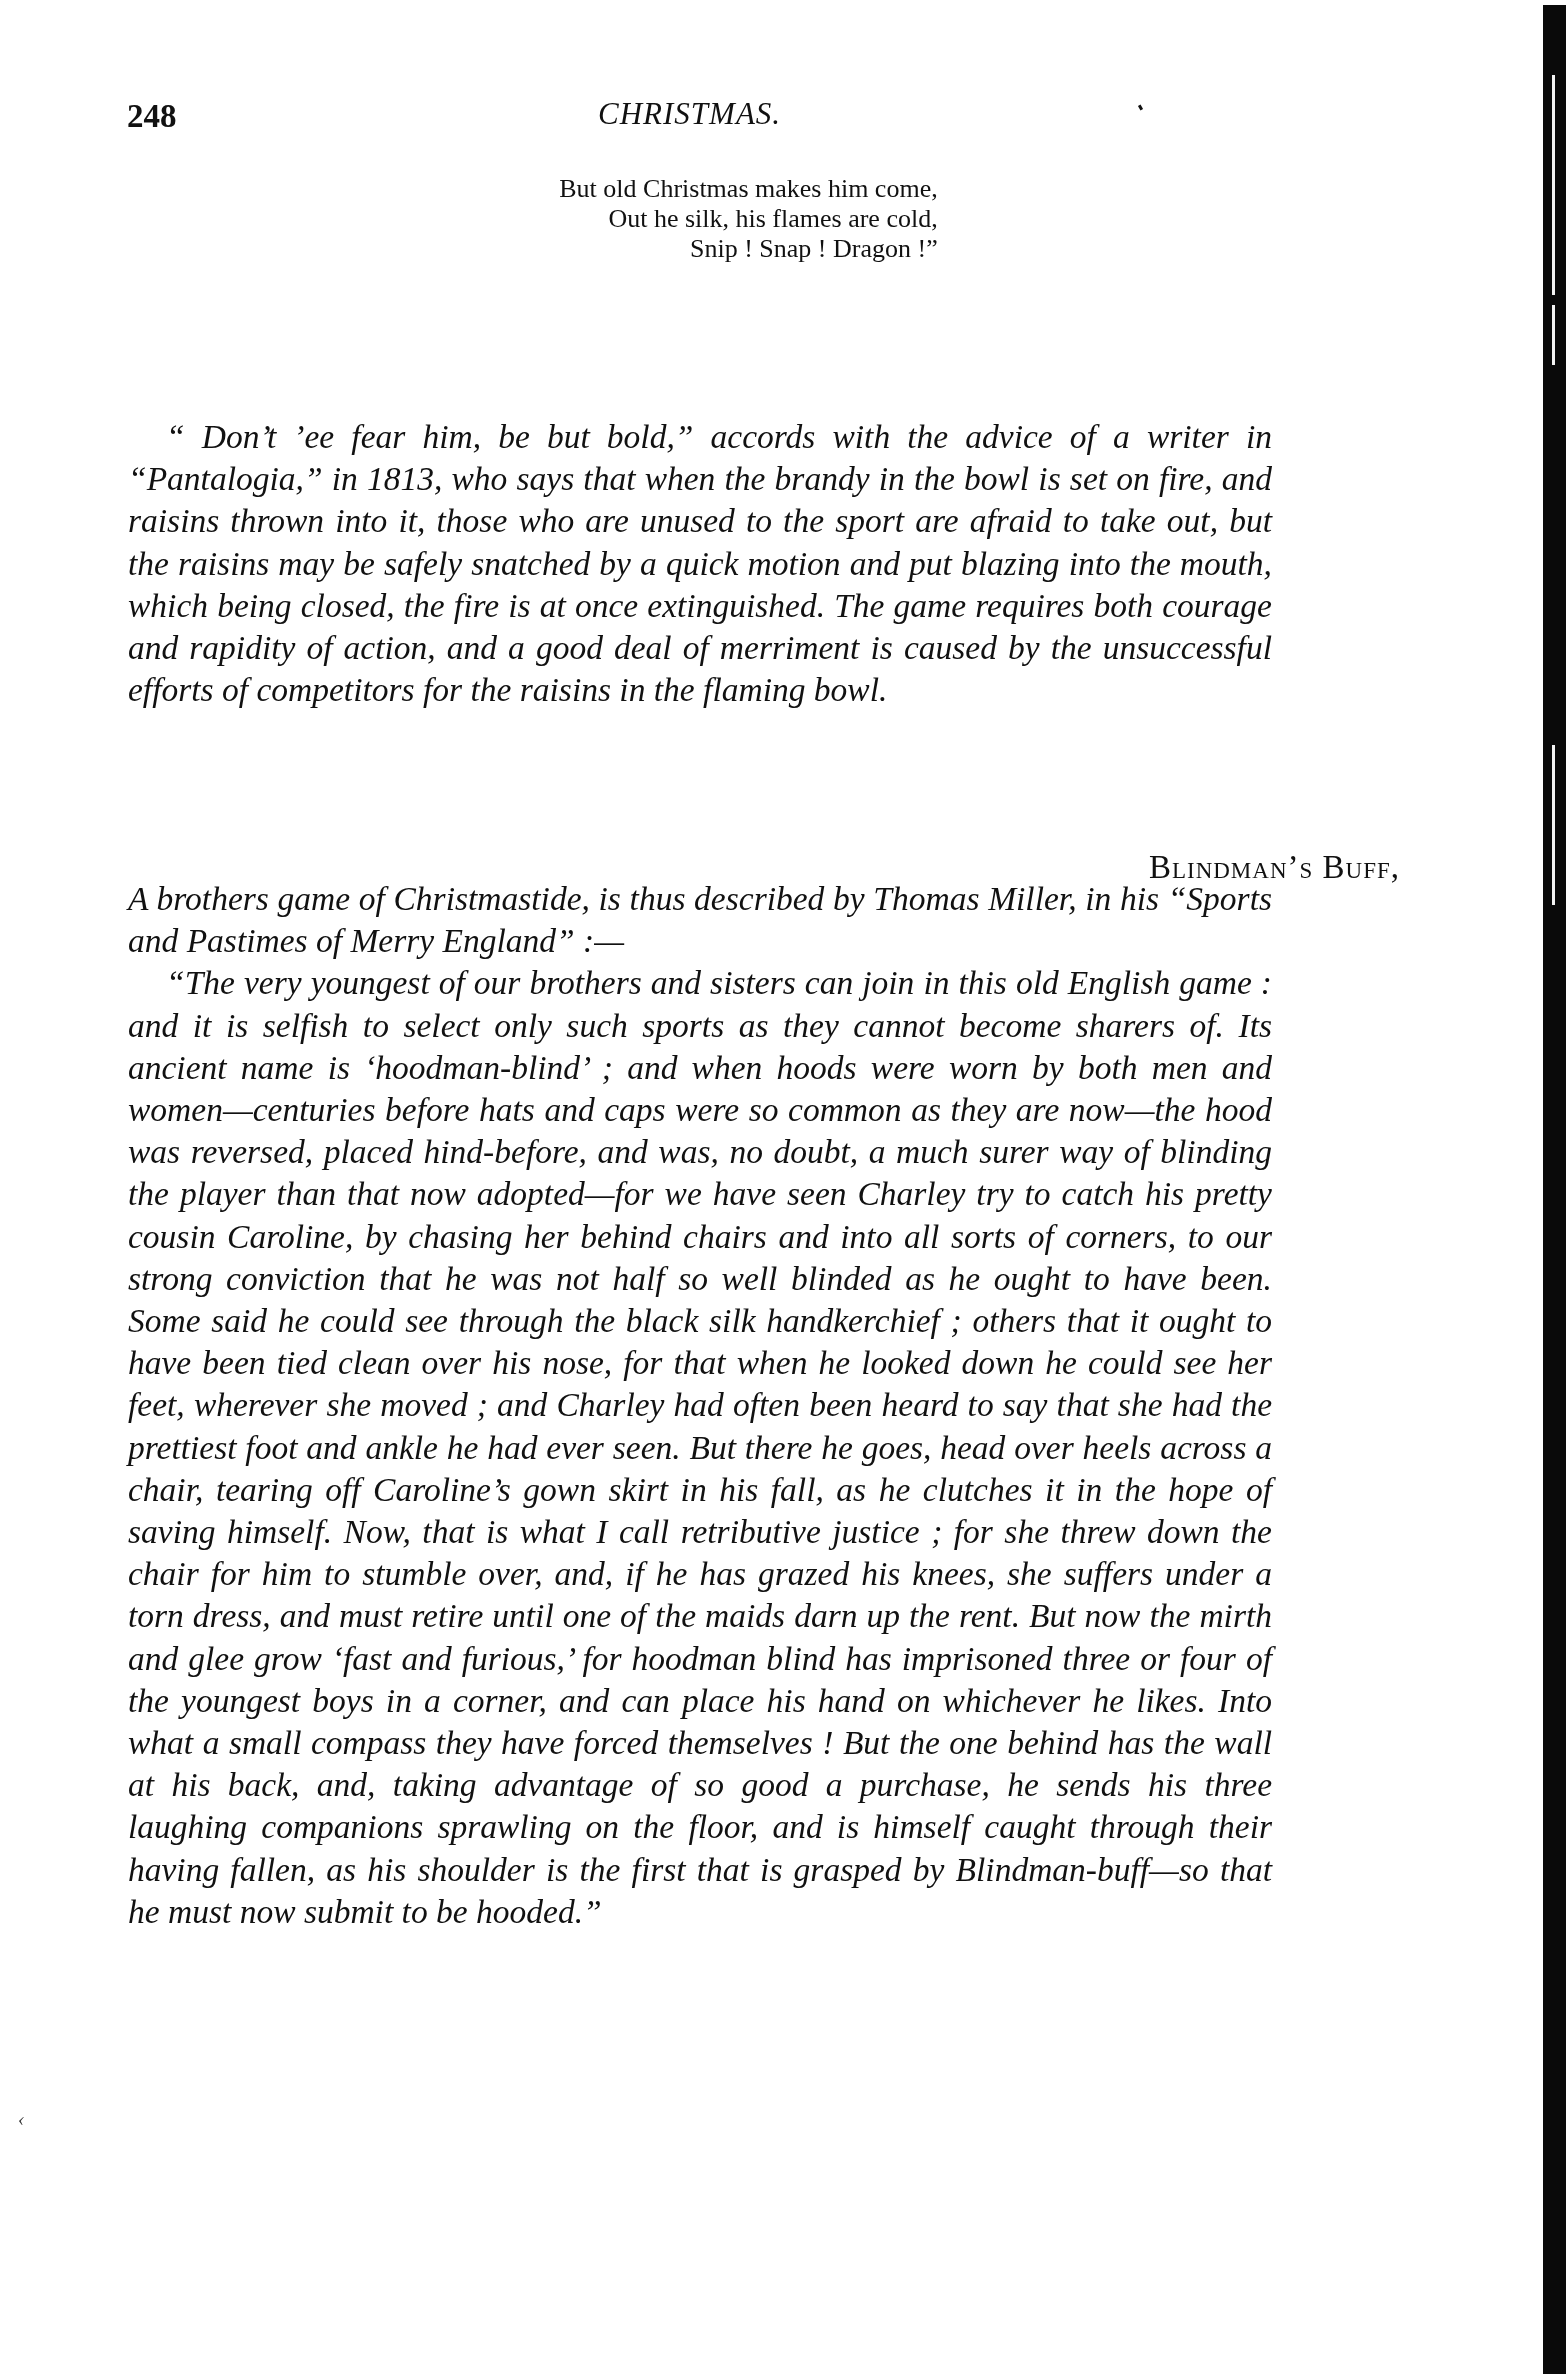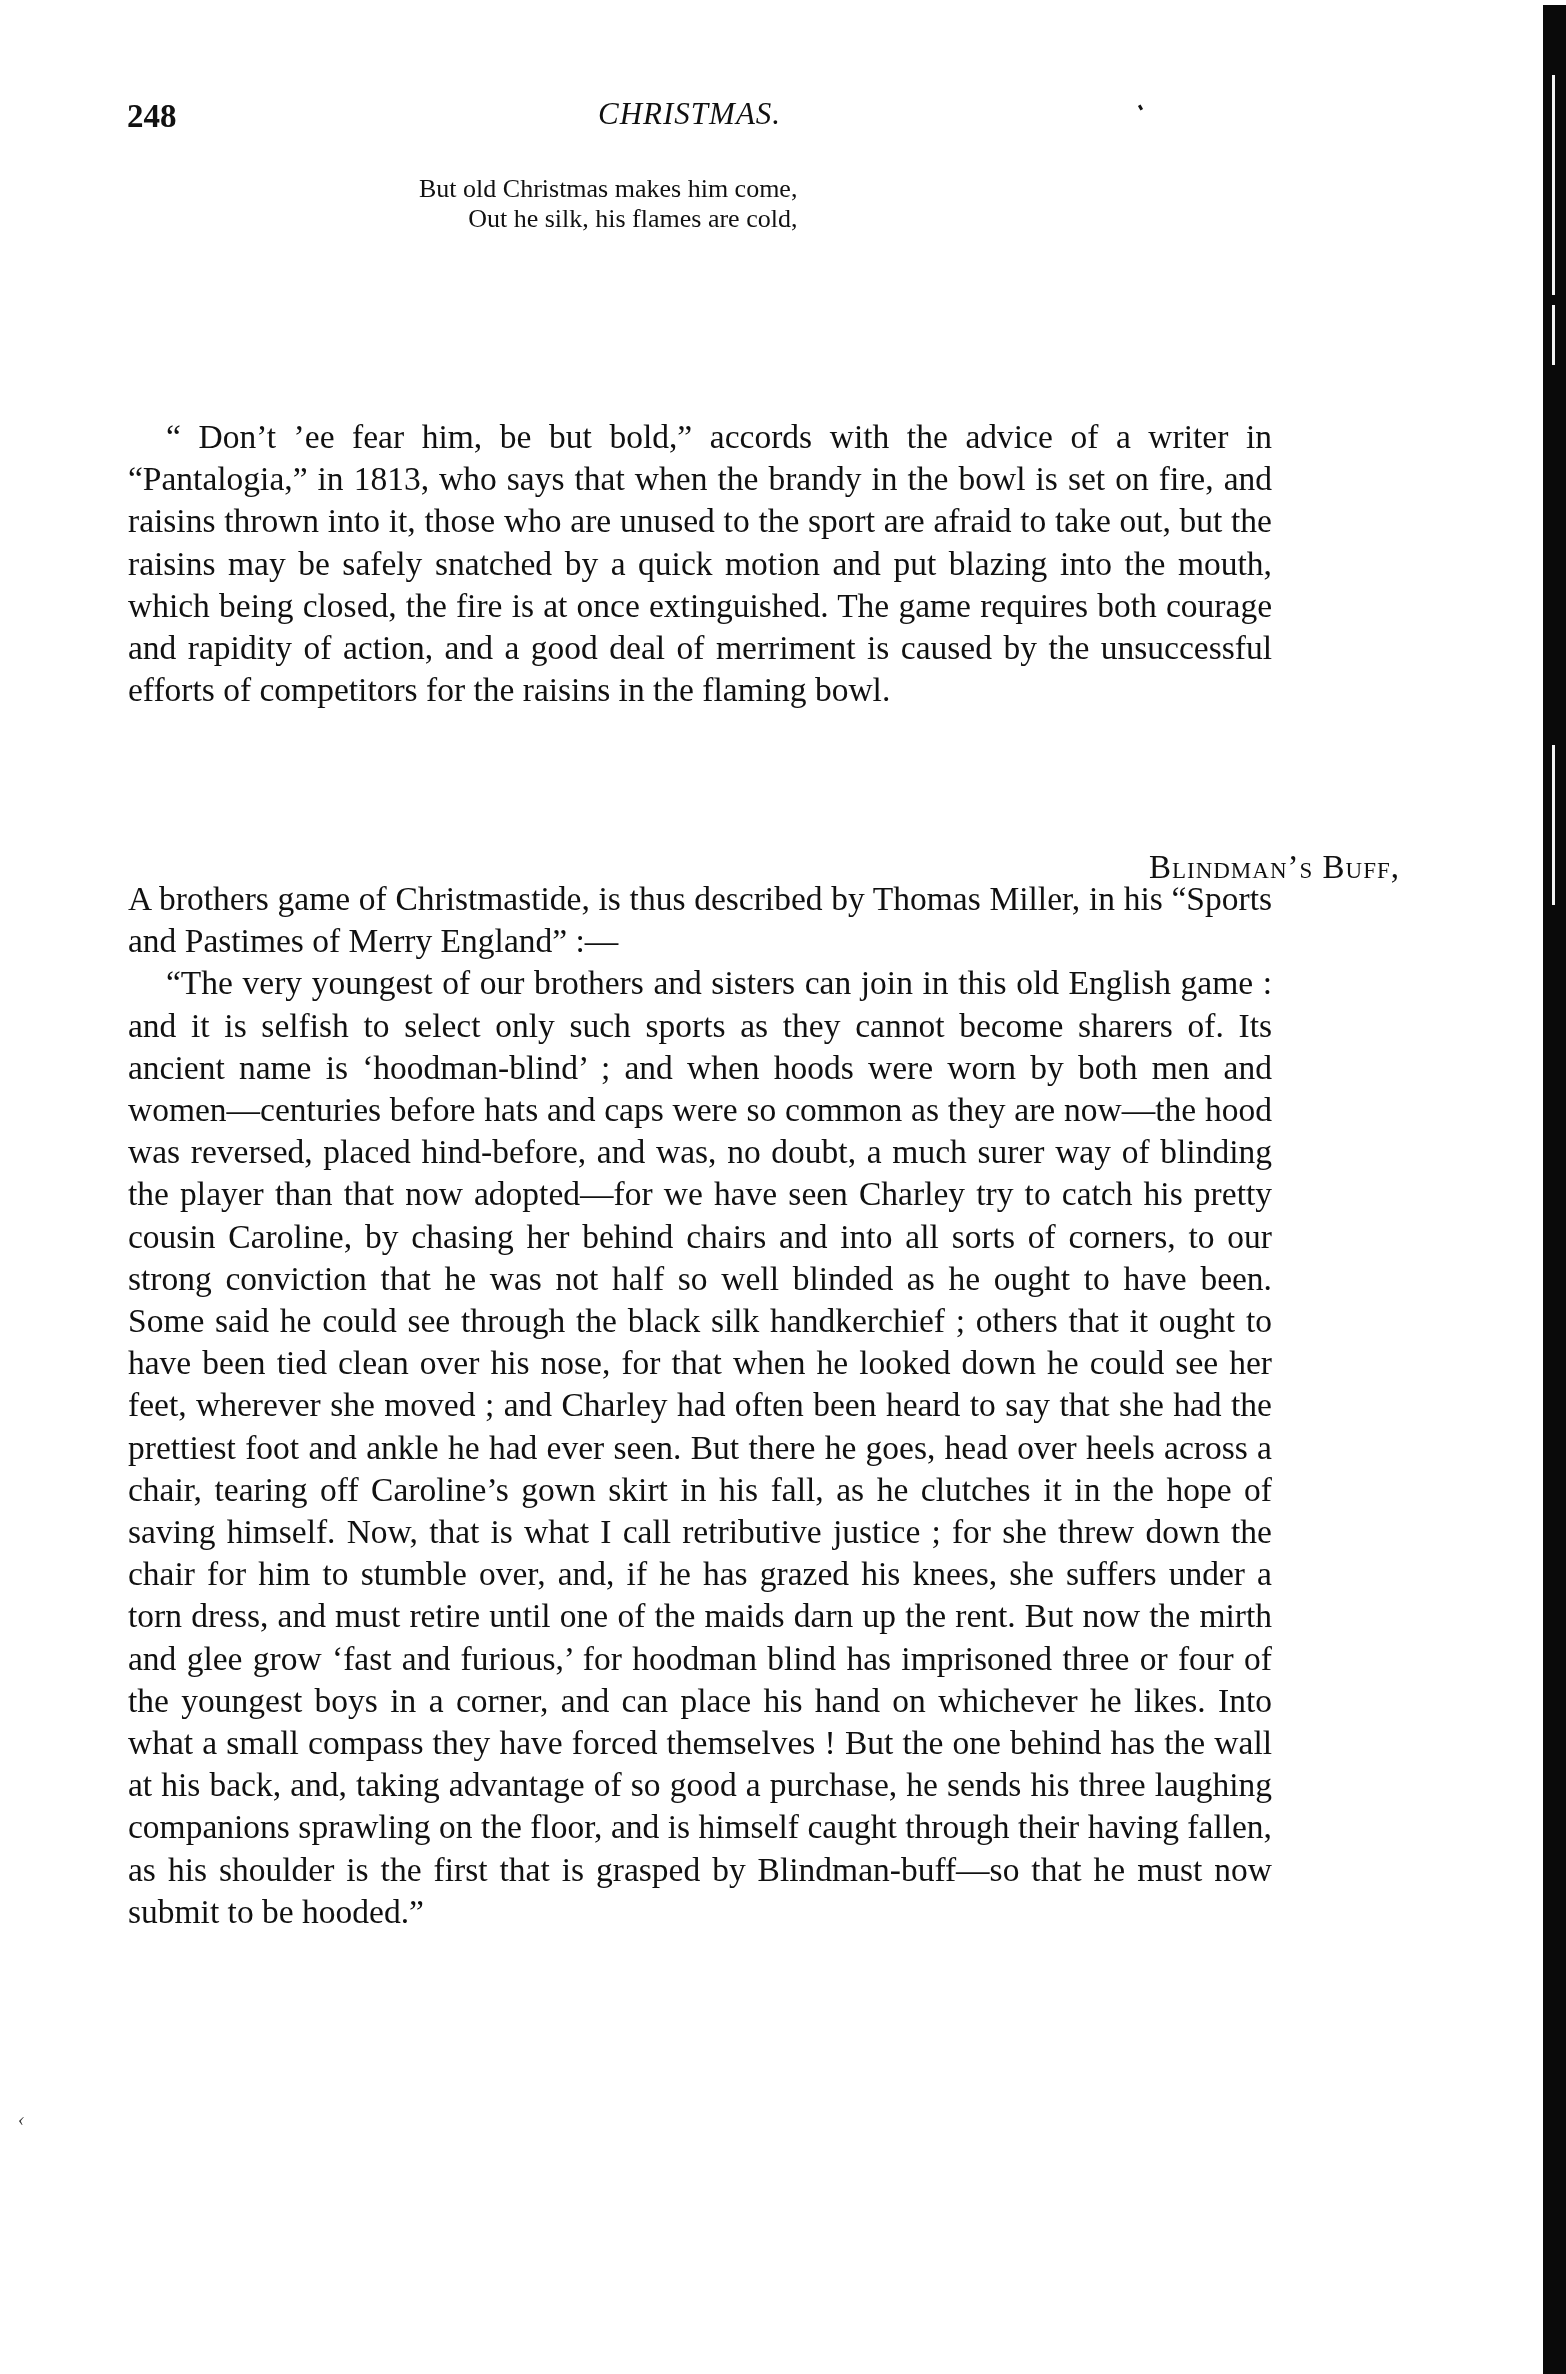--- a/index.html
+++ b/index.html
@@ -5,40 +5,41 @@
   html, body { margin: 0; padding: 0; background: #ffffff; }
   body { width: 1566px; height: 2374px; position: relative; overflow: hidden;
          font-family: "Liberation Serif", "DejaVu Serif", serif; color: #111; }
   .page-number { position: absolute; left: 127px; top: 96px; font-size: 33px; font-weight: bold; line-height: 40px; }
   .running-head { position: absolute; left: 598px; top: 94px; font-size: 31px; font-style: italic; letter-spacing: 1px; line-height: 40px; }
   .speck { position: absolute; left: 1139px; top: 105px; width: 3px; height: 5px; background: #111; transform: rotate(-30deg); }
   .poem { position: absolute; left: 419px; top: 174px; font-size: 26px; line-height: 30.2px; text-align: right; }
   .poem .line { white-space: nowrap; }
   .poem .indent { padding-left: 271px; }
   .body-text { position: absolute; left: 128px; width: 1144px; font-size: 33.5px; line-height: 42.2px; text-align: justify; }
-  .body-text p { margin: 0; text-indent: 0; }
+  .body-text p { margin: 0; text-indent: 0; font-style: italic; }
   .body-text p.ind { text-indent: 38px; }
   .para1 { top: 416px; }
   .section-heading { position: absolute; left: 0; width: 1400px; top: 846px; text-align: right; font-size: 33px; line-height: 42px; font-variant: small-caps; letter-spacing: 1px; }
   .para2 { top: 878px; }
   .lmark { position: absolute; left: 18px; top: 2108px; font-size: 20px; font-style: italic; color: #333; }
   .edge-bar { position: absolute; left: 1543px; top: 5px; width: 23px; height: 2369px; background: #0a0a0a; }
   .edge-bar .inner { position: absolute; left: 9px; width: 3px; background: #f4f4f4; }
 </style>
 </head>
 <body>
 
 <div>
   <div class="page-number">248</div>
   <div class="running-head">CHRISTMAS.</div>
   <div class="speck"></div>
 
   <div class="poem">
     <div class="line">But old Christmas makes him come,</div>
     <div class="line">Out he silk, his flames are cold,</div>
+    <div class="line indent">Snip ! Snap ! Dragon !”</div>
   </div>
 
   <div class="body-text para1">
     <p class="ind">“ Don’t ’ee fear him, be but bold,” accords with the advice of a writer in “Pantalogia,” in 1813, who says that when the brandy in the bowl is set on fire, and raisins thrown into it, those who are unused to the sport are afraid to take out, but the raisins may be safely snatched by a quick motion and put blazing into the mouth, which being closed, the fire is at once extinguished. The game requires both courage and rapidity of action, and a good deal of merriment is caused by the unsuccessful efforts of competitors for the raisins in the flaming bowl.</p>
   </div>
 
   <div class="section-heading">Blindman’s Buff,</div>
 
   <div class="body-text para2">
     <p>A brothers game of Christmastide, is thus described by Thomas Miller, in his “Sports and Pastimes of Merry England” :—</p>

